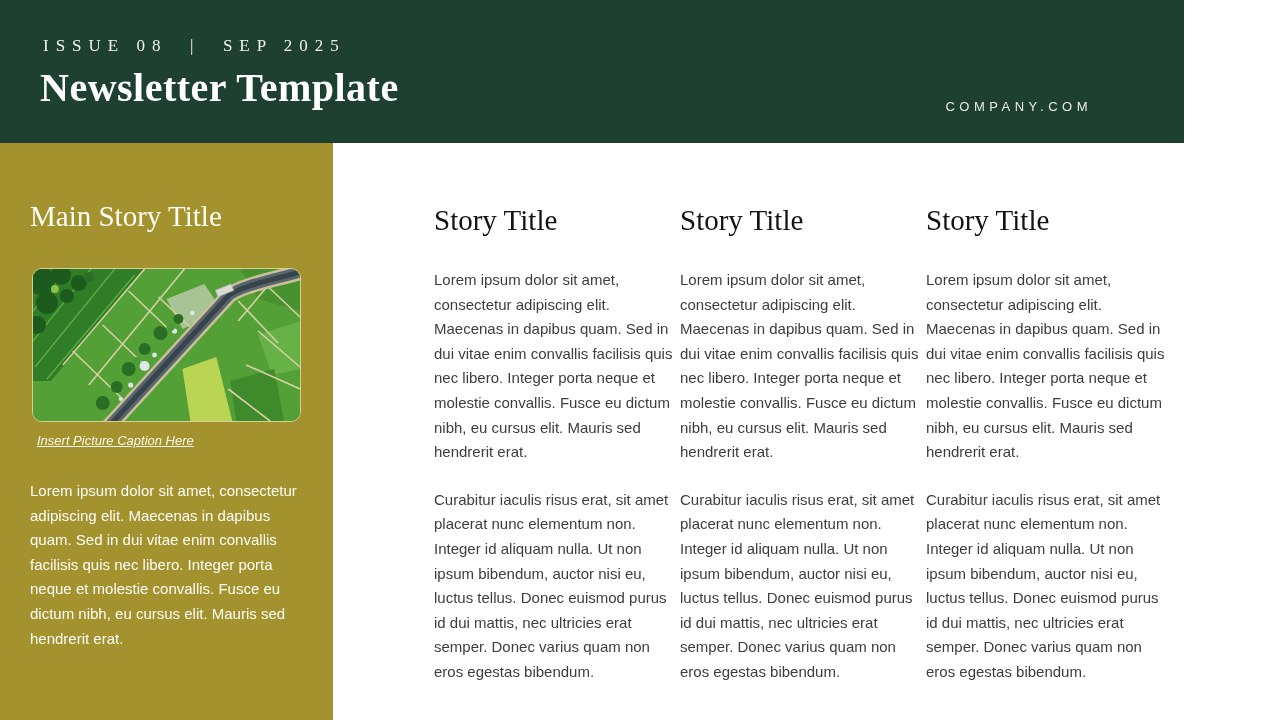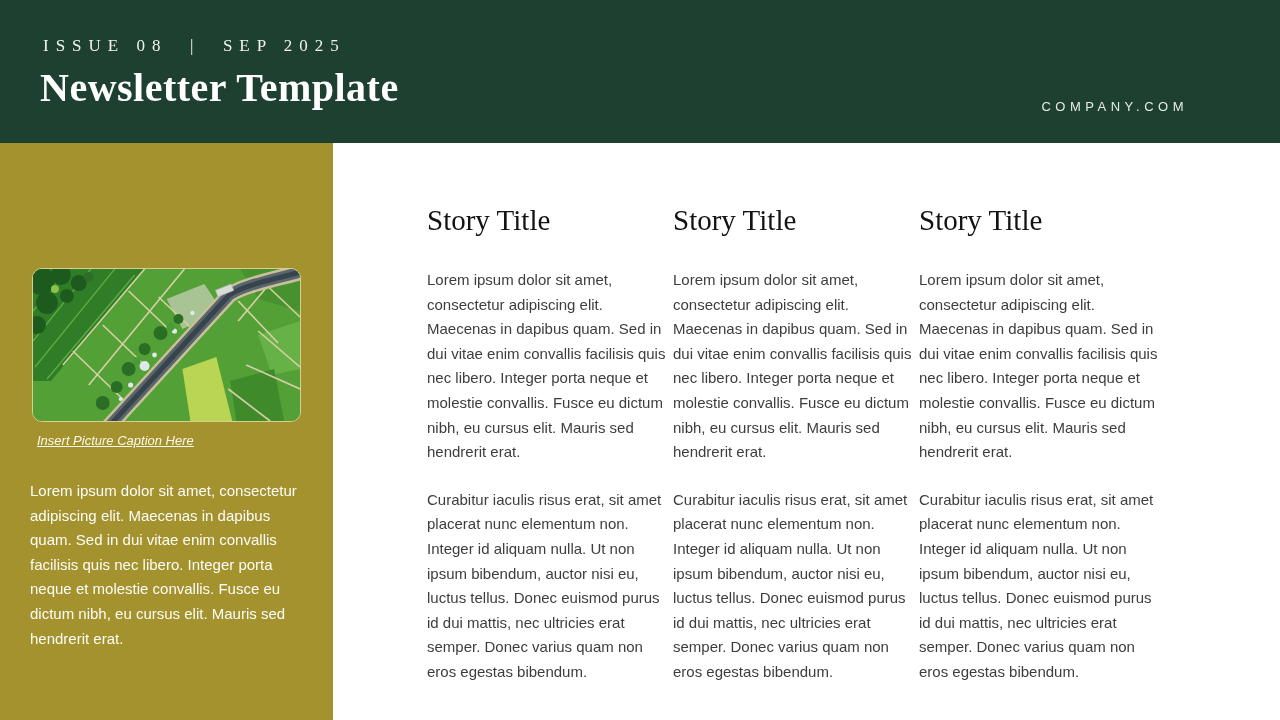--- a/index.html
+++ b/index.html
@@ -2,21 +2,21 @@
 <html><head>
 <meta charset="utf-8">
 <style>
   html,body{margin:0;padding:0;}
   body{
     width:1280px;height:720px;position:relative;overflow:hidden;
     background:#ffffff;font-family:"Liberation Sans",sans-serif;
     -webkit-font-smoothing:antialiased;
   }
   
-  .header{position:absolute;left:0;top:0;width:1280px;height:143px;background:#1d4031;}
+  .header{position:absolute;left:0;top:0;width:1184px;height:143px;background:#1d4031;}
   .issue-line{
     position:absolute;left:43px;top:36px;
     font-family:"Liberation Serif",serif;font-size:17px;letter-spacing:7px;
     color:#f2f3ee;white-space:pre;
   }
   .main-title{
     position:absolute;left:40px;top:64px;
     font-family:"Liberation Serif",serif;font-weight:bold;font-size:40px;
     color:#ffffff;letter-spacing:.5px;
   }
@@ -39,42 +39,43 @@
     position:absolute;left:37px;top:290px;
     font-style:italic;font-size:13px;color:#faf8ec;text-decoration:underline;
   }
   .sidebar-body{
     position:absolute;left:30px;top:336px;width:278px;
     font-size:15px;line-height:24.6px;color:#fdfdf8;
   }
   
   .columns{
     position:absolute;left:333px;top:143px;width:947px;height:577px;
-    background:#ffffff;display:flex;justify-content:center;
-    box-sizing:border-box;padding:60px 68px 0 47px;
+    background:#ffffff;display:flex;justify-content:flex-end;
+    box-sizing:border-box;padding:60px 108px 0 47px;
   }
   .column{width:246px;}
   .col-title{
     font-family:"Liberation Serif",serif;font-weight:normal;
     font-size:29px;color:#131313;margin:0 0 31px 0;line-height:34px;
   }
   .column p{
     font-size:15px;line-height:24.6px;color:#3d3d3d;margin:0 0 23px 0;
   }
 </style>
 </head>
 <body>
 
 <div class="header">
   <div class="issue-line">ISSUE 08  |  SEP 2025</div>
   <div class="main-title">Newsletter Template</div>
   <div class="website">COMPANY.COM</div>
 </div>
 
 <div class="sidebar">
+  <div class="sidebar-title">Main Story Title</div>
 
   <div class="photo">
 
     <svg viewBox="0 0 268 152" preserveAspectRatio="none">
       <rect width="268" height="152" fill="#53a036"></rect>
 
       <polygon points="0,0 112,0 18,112 0,112" fill="#2f7d26"></polygon>
       <g stroke="#63ad45" stroke-width="1.2">
         <line x1="34" y1="0" x2="0" y2="42"></line>
         <line x1="58" y1="0" x2="0" y2="72"></line>

